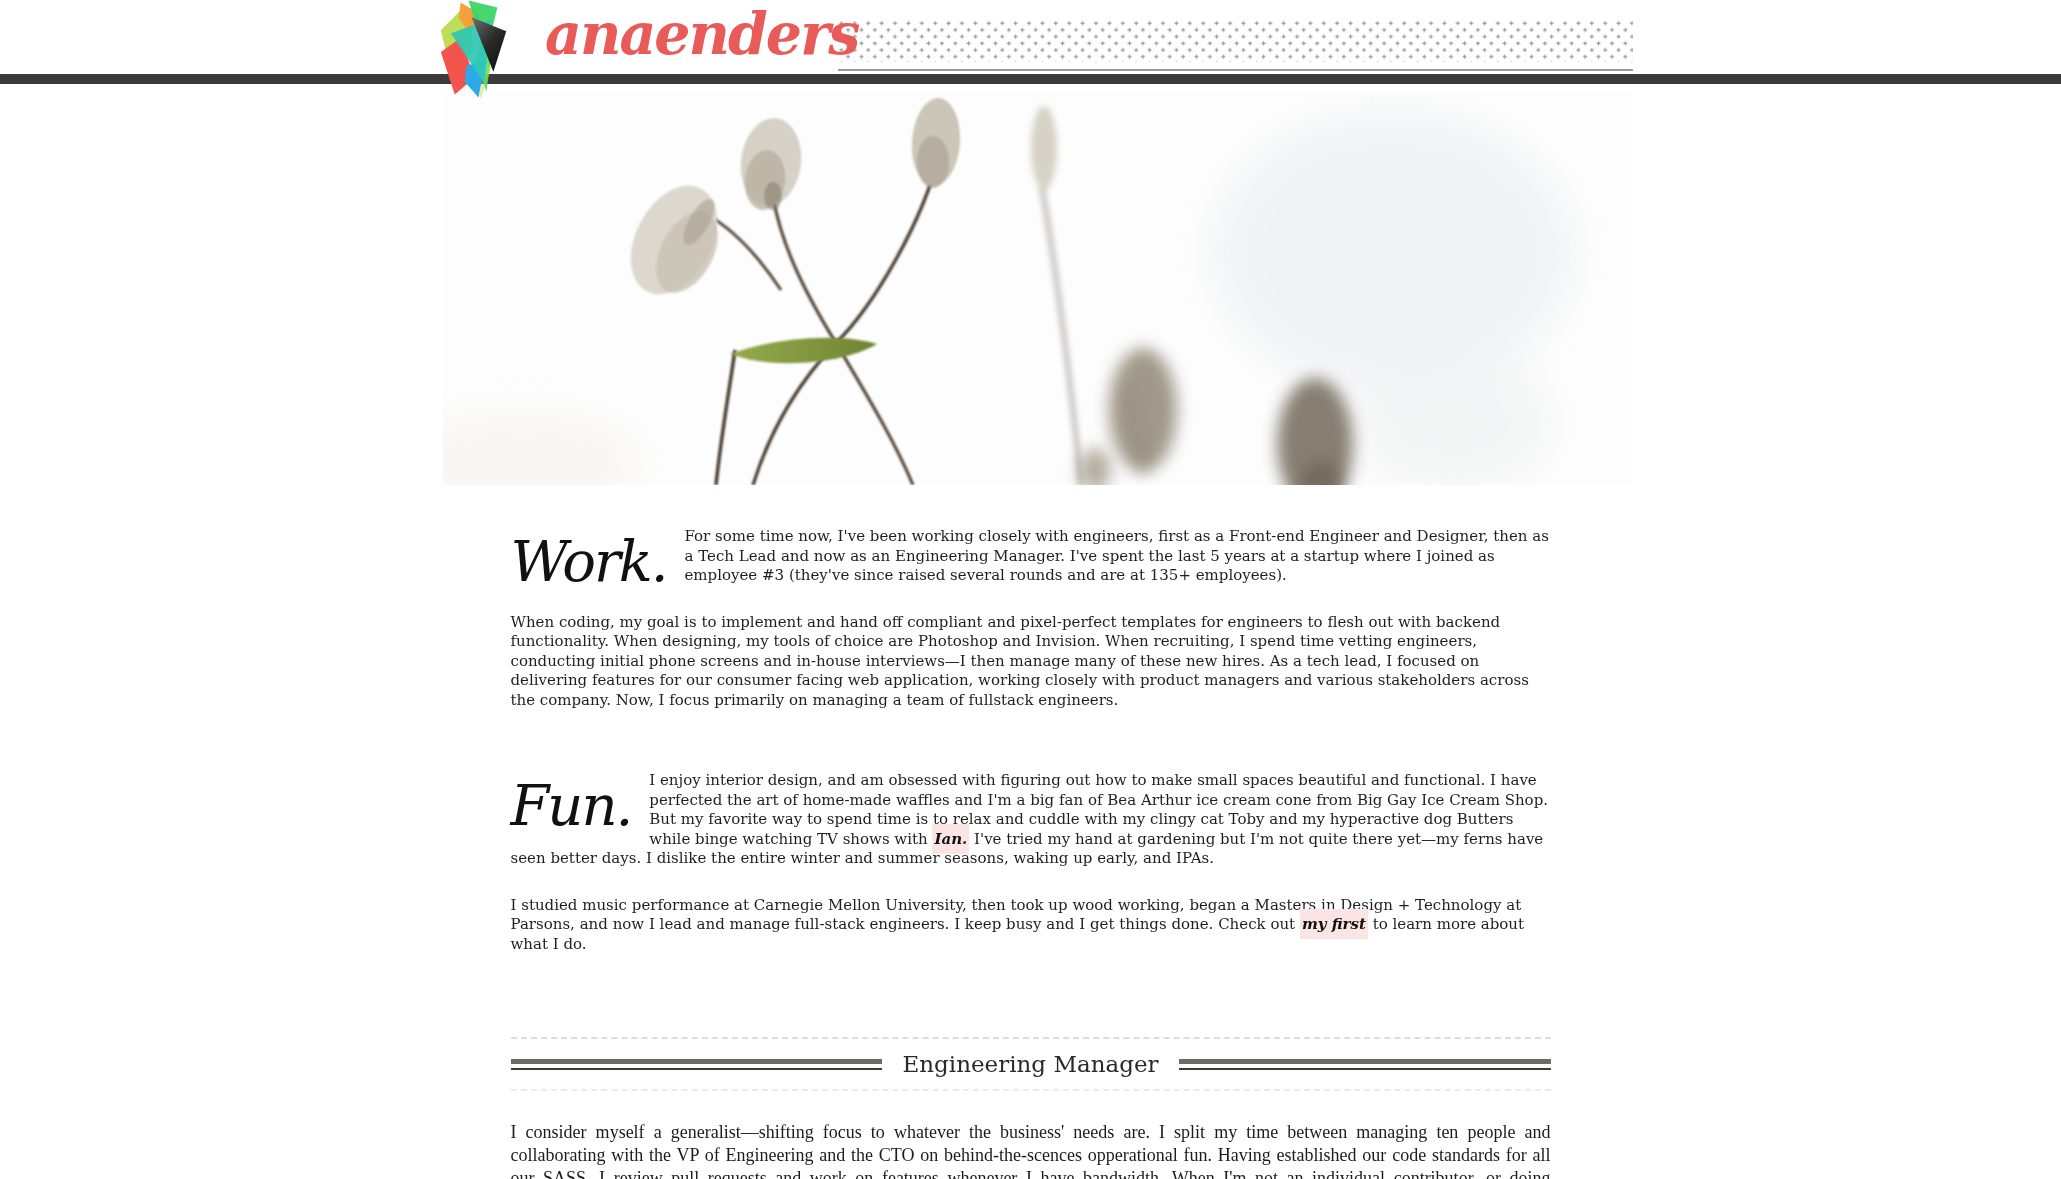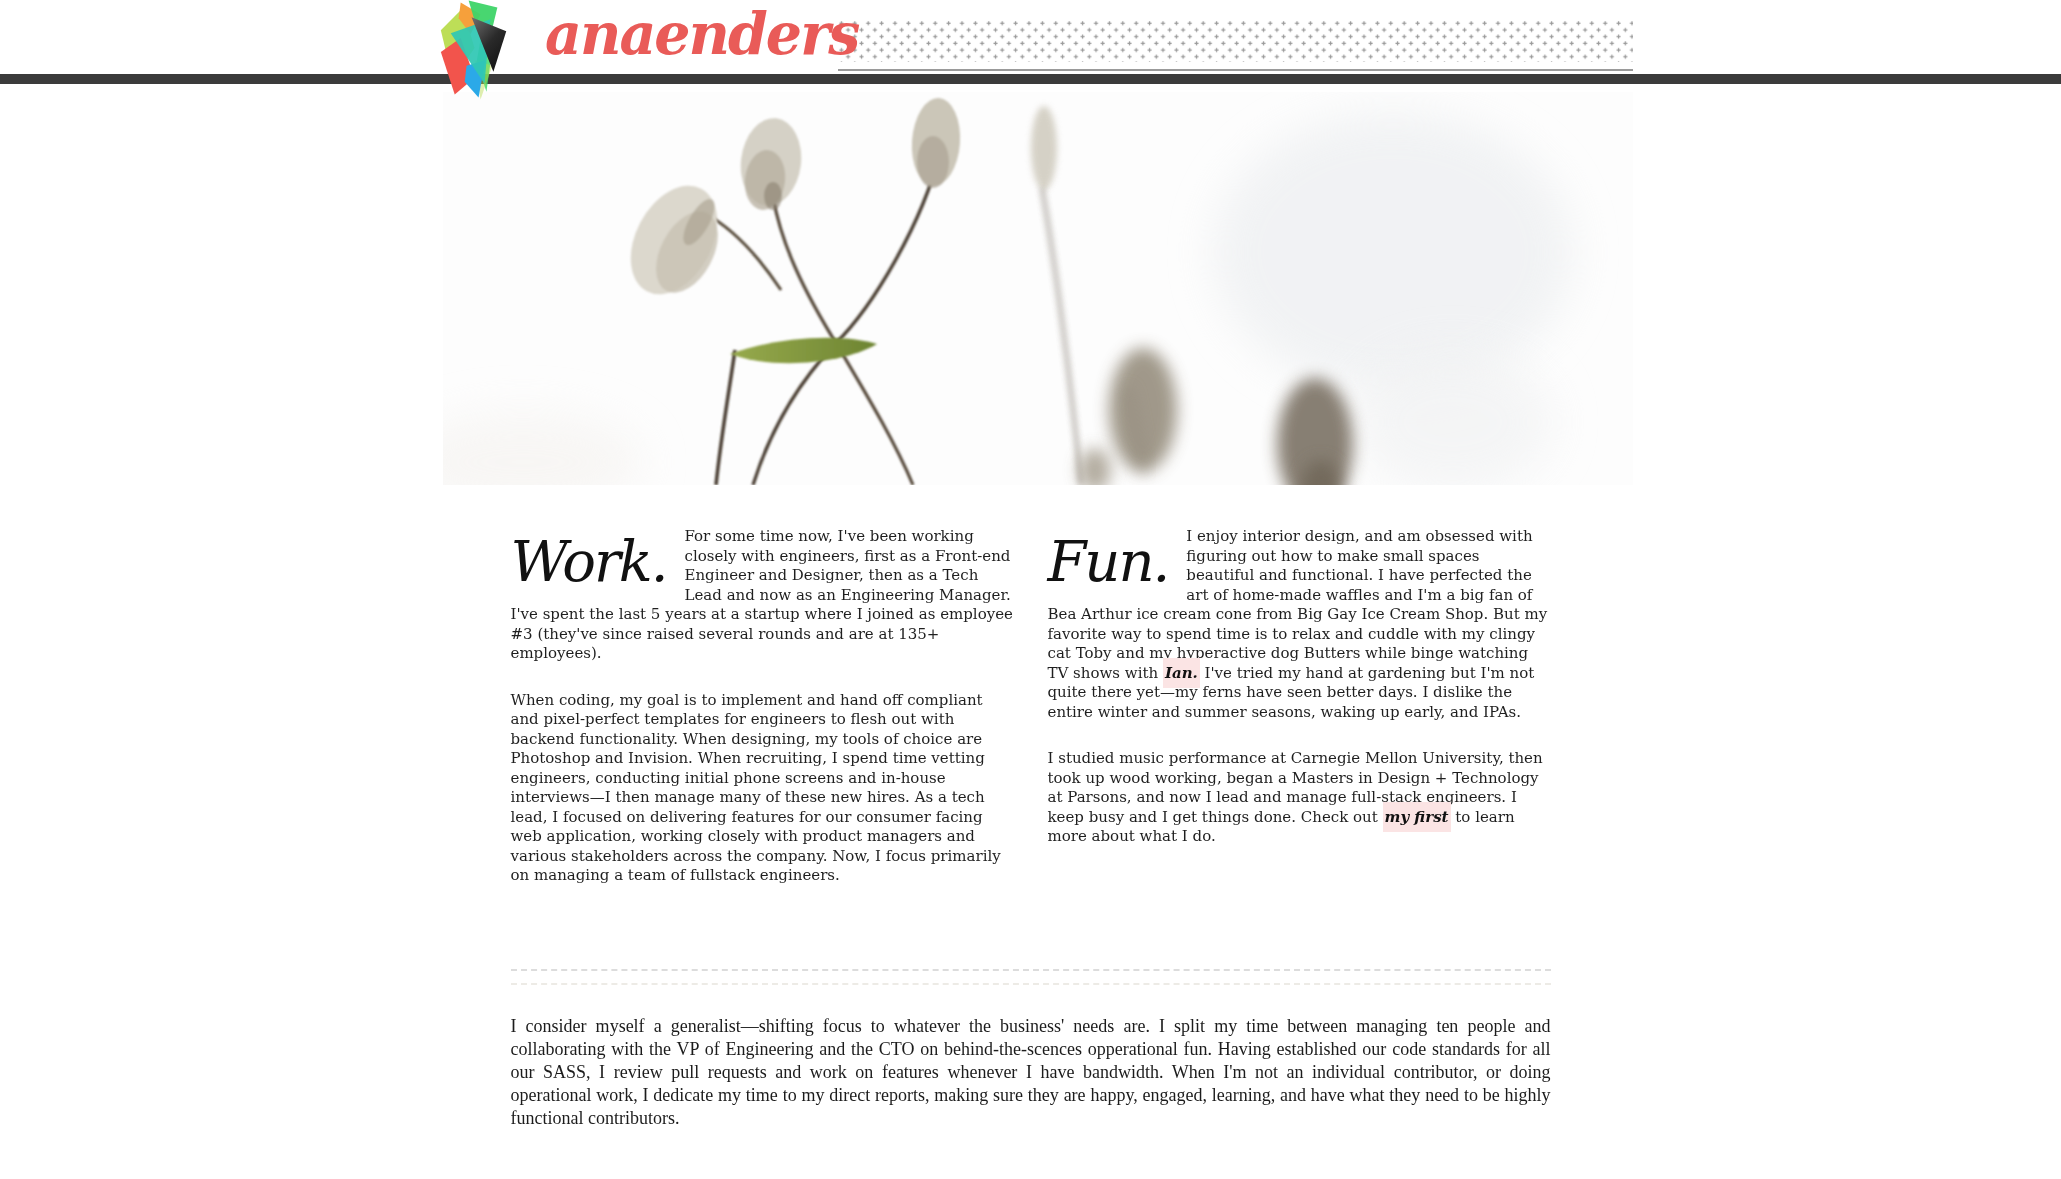--- a/index.html
+++ b/index.html
@@ -14,21 +14,21 @@
             color:#e95b58;text-decoration:none;}
   .band{position:absolute;left:838px;top:20px;width:795px;height:42px;z-index:4;}
   .band-underline{position:absolute;left:838px;top:69px;width:795px;height:2px;background:#9a9a9a;}
 
   
   .hero{margin-left:443px;width:1190px;height:393px;background:#fdfdfd;position:relative;overflow:hidden;}
   .hero svg{display:block;}
 
   
   .main{width:1040px;margin:42px auto 0 auto;}
-  .cols{display:flex;gap:34px;}
+  .cols{display:flex;gap:34px;flex-direction:column;}
   .col{flex:1;min-width:0;}
   .script-head{float:left;font-family:"DejaVu Serif",serif;font-style:italic;font-weight:400;
                font-size:56px;line-height:0.95;letter-spacing:-2px;color:#111;margin:8px 18px 8px 0;}
   .col p{margin:0 0 27px 0;font-size:15px;line-height:1.3;color:#1f1f1f;}
   .hl{font-weight:bold;font-style:italic;background:#fbe4e4;padding:6px 2px;color:#111;cursor:pointer;}
 
   
   .role{margin-top:56px;}
   .rule-top{border-top:2px dashed #dcdcdc;margin-bottom:12px;}
   .rule-row{display:flex;align-items:center;}
@@ -154,17 +154,28 @@
 
     <div class="col">
       <div class="script-head">Fun.</div>
       <p><span>I enjoy interior design, and am obsessed with figuring out how to make small spaces beautiful and functional. I have perfected the art of home-made waffles and I'm a big fan of Bea Arthur ice cream cone from Big Gay Ice Cream Shop. But my favorite way to spend time is to relax and cuddle with my clingy cat Toby and my hyperactive dog Butters while binge watching TV shows with </span><span class="hl">Ian.</span><span> I've tried my hand at gardening but I'm not quite there yet—my ferns have seen better days. I dislike the entire winter and summer seasons, waking up early, and IPAs.</span></p>
       <p><span>I studied music performance at Carnegie Mellon University, then took up wood working, began a Masters in Design + Technology at Parsons, and now I lead and manage full-stack engineers. I keep busy and I get things done. Check out </span><span class="hl">my first</span><span> to learn more about what I do.</span></p>
     </div>
   </div>
 
   <div class="role">
     <div class="rule-top"></div>
+    <div class="rule-row">
+      <div class="rule-side">
+        <div class="rule-thick"></div>
+          <div class="rule-thin"></div>
+      </div>
+      <div class="rule-title">Engineering Manager</div>
+      <div class="rule-side">
+        <div class="rule-thick"></div>
+          <div class="rule-thin"></div>
+      </div>
+    </div>
     <div class="rule-bottom"></div>
     <p class="role-par">I consider myself a generalist—shifting focus to whatever the business' needs are. I split my time between managing ten people and collaborating with the VP of Engineering and the CTO on behind-the-scences opperational fun. Having established our code standards for all our SASS, I review pull requests and work on features whenever I have bandwidth. When I'm not an individual contributor, or doing operational work, I dedicate my time to my direct reports, making sure they are happy, engaged, learning, and have what they need to be highly functional contributors.</p>
   </div>
 
 </div>
 
 </body></html>

